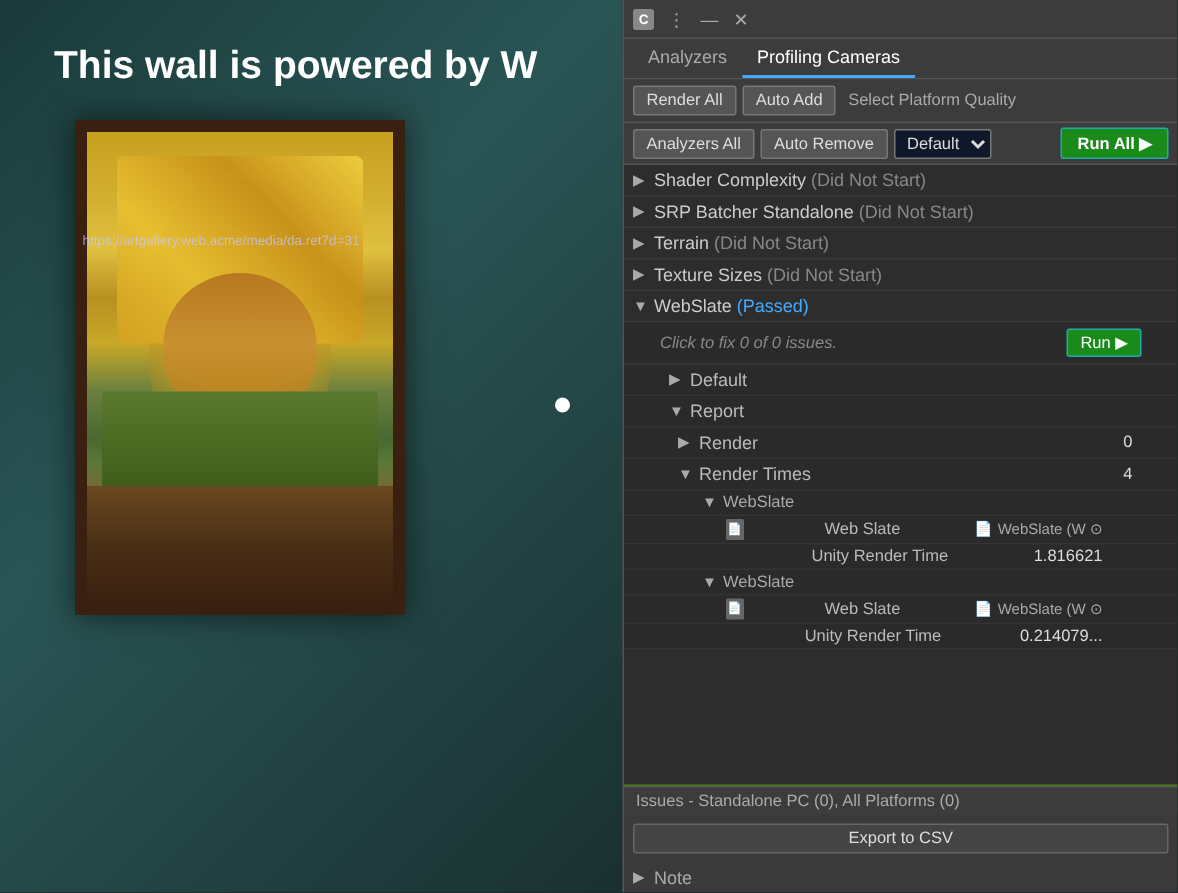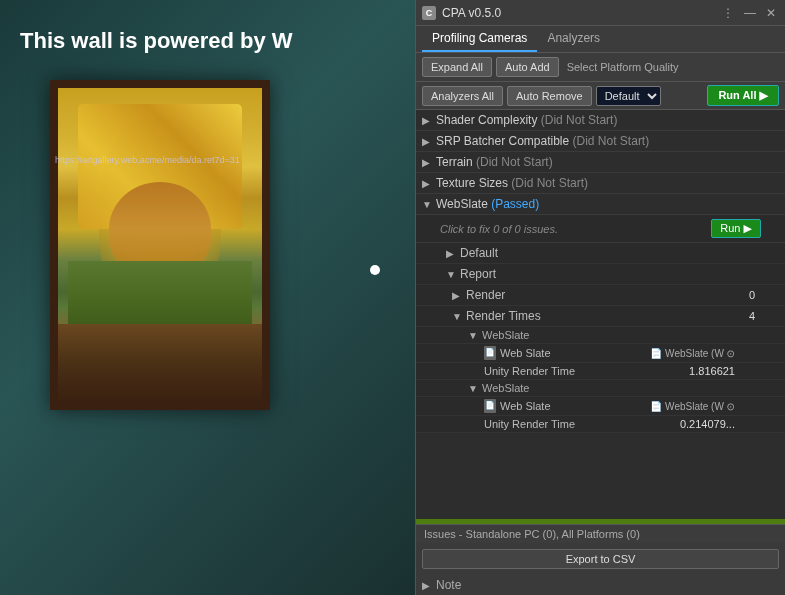--- a/index.html
+++ b/index.html
@@ -19,23 +19,23 @@
       left: 0; top: 0;
       width: 415px;
       height: 595px;
       background: linear-gradient(135deg, #1a3a3a 0%, #2a5555 40%, #1a3030 100%);
       overflow: hidden;
     }
 
     .wall-text {
       position: absolute;
       top: 28px;
-      left: 20px;
+      left: 36px;
       color: white;
-      font-size: 22px;
+      font-size: 26px;
       font-weight: bold;
       white-space: nowrap;
     }
 
     .painting-frame {
       position: absolute;
       top: 80px;
       left: 50px;
       width: 220px;
       height: 330px;
@@ -337,20 +337,21 @@
       padding: 2px 50px;
       color: #bbb;
       font-size: 11px;
       border-bottom: 1px solid #333;
       display: flex;
       align-items: center;
     }
 
     .render-entry .entry-name {
       flex: 1;
+      text-align: center;
     }
 
     .webslate-sub-header {
       padding: 2px 44px;
       color: #aaa;
       font-size: 11px;
       border-bottom: 1px solid #333;
       display: flex;
       align-items: center;
     }
@@ -423,35 +424,34 @@
     </div>
   </div>
   <div class="painting-url">https://artgallery.web.acme/media/da.ret7d=31</div>
   <div class="dot-indicator"></div>
 </div>
 
 <div class="panel">
 
   <div class="title-bar">
     <div class="title-bar-icon">C</div>
-    <span class="title-bar-title">CPA v0.5.0</span>
     <div class="title-bar-controls">
       <span class="title-bar-btn">⋮</span>
       <span class="title-bar-btn">—</span>
       <span class="title-bar-btn">✕</span>
     </div>
   </div>
 
   <div class="tabs">
+    <div class="tab">Analyzers</div>
     <div class="tab active">Profiling Cameras</div>
-    <div class="tab">Analyzers</div>
   </div>
 
   <div class="toolbar">
-    <button class="toolbar-btn">Expand All</button>
+    <button class="toolbar-btn">Render All</button>
     <button class="toolbar-btn">Auto Add</button>
     <span class="platform-label">Select Platform Quality</span>
   </div>
 
   <div class="toolbar2">
     <button class="toolbar-btn">Analyzers All</button>
     <button class="toolbar-btn">Auto Remove</button>
     <select class="platform-select">
       <option>Default</option>
     </select>
@@ -461,21 +461,21 @@
   <div class="content">
 
     <div class="tree-item">
       <span class="tree-arrow">▶</span>
       <span class="item-label">Shader Complexity</span>
       <span class="item-label-dim">&nbsp;(Did Not Start)</span>
     </div>
 
     <div class="tree-item">
       <span class="tree-arrow">▶</span>
-      <span class="item-label">SRP Batcher Compatible</span>
+      <span class="item-label">SRP Batcher Standalone</span>
       <span class="item-label-dim">&nbsp;(Did Not Start)</span>
     </div>
 
     <div class="tree-item">
       <span class="tree-arrow">▶</span>
       <span class="item-label">Terrain</span>
       <span class="item-label-dim">&nbsp;(Did Not Start)</span>
     </div>
 
     <div class="tree-item">
@@ -547,21 +547,21 @@
       </div>
 
       <div class="render-entry indent-4">
         <span class="entry-name">Unity Render Time</span>
         <span class="render-value">0.214079...</span>
       </div>
 
     </div>
   </div>
 
-  <div style="background:#3a3a3a;border-top:5px solid #4d7c0f;margin-top:26px;">
+  <div style="background:#3a3a3a;border-top:1px solid #4d7c0f;margin-top:26px;">
     <div class="bottom-bar">
       <span>Issues - Standalone PC (0), All Platforms (0)</span>
     </div>
     <div style="padding:3px 6px;">
       <button class="export-btn">Export to CSV</button>
     </div>
     <div class="note-item">
       <span class="tree-arrow">▶</span>
       <span>Note</span>
     </div>

